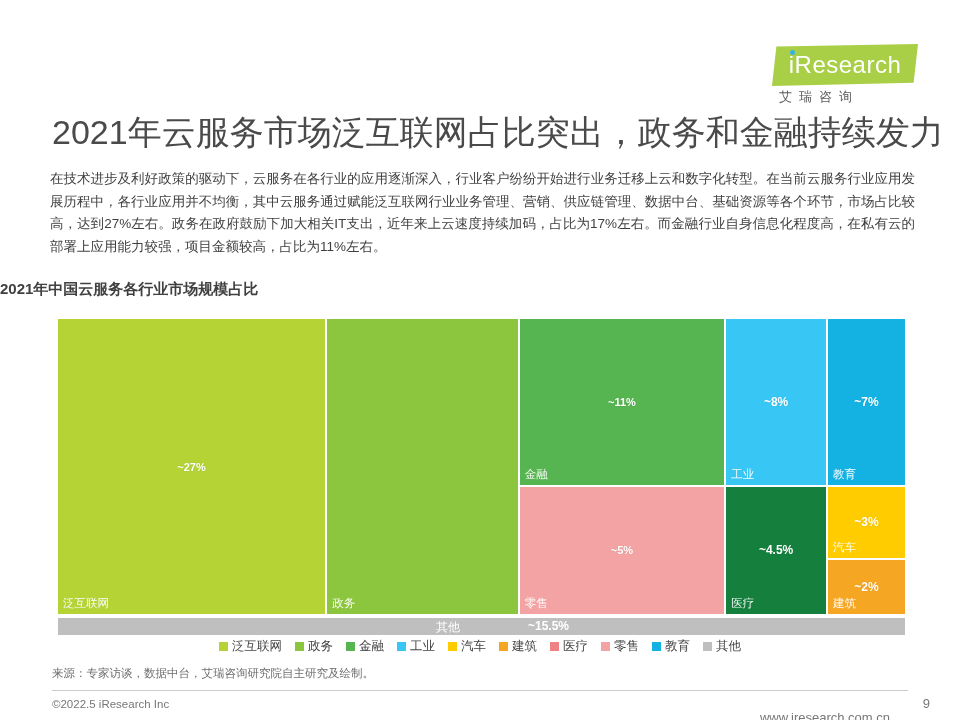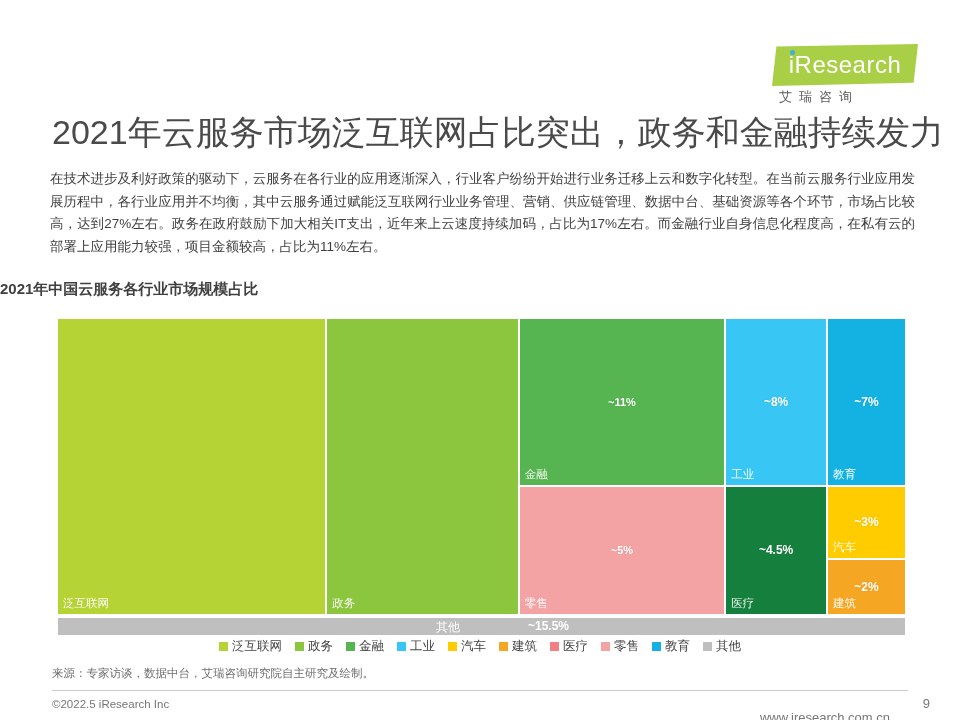--- a/index.html
+++ b/index.html
@@ -134,20 +134,21 @@
     </div>
   </div>
 
   <div class="body-text">在技术进步及利好政策的驱动下，云服务在各行业的应用逐渐深入，行业客户纷纷开始进行业务迁移上云和数字化转型。在当前云服务行业应用发展历程中，各行业应用并不均衡，其中云服务通过赋能泛互联网行业业务管理、营销、供应链管理、数据中台、基础资源等各个环节，市场占比较高，达到27%左右。政务在政府鼓励下加大相关IT支出，近年来上云速度持续加码，占比为17%左右。而金融行业自身信息化程度高，在私有云的部署上应用能力较强，项目金额较高，占比为11%左右。</div>
 
   <div class="chart-title">2021年中国云服务各行业市场规模占比</div>
 
   <div class="treemap">
 
   <div class="tile" style="left: 0%; top: 0%; width: 31.7%; height: 100%; background: rgb(181, 211, 53);">
+        <span class="pct">~27%</span>
         <span class="nm">泛互联网</span>
       </div>
       <div class="tile" style="left: 31.7%; top: 0%; width: 22.7%; height: 100%; background: rgb(140, 198, 62);">
         <span class="nm">政务</span>
       </div>
       <div class="tile" style="left: 54.4%; top: 0%; width: 24.3%; height: 56.5%; background: rgb(87, 181, 81);">
         <span class="pct">~11%</span>
         <span class="nm">金融</span>
       </div>
       <div class="tile" style="left: 54.4%; top: 56.5%; width: 24.3%; height: 43.5%; background: rgb(243, 163, 163);">

